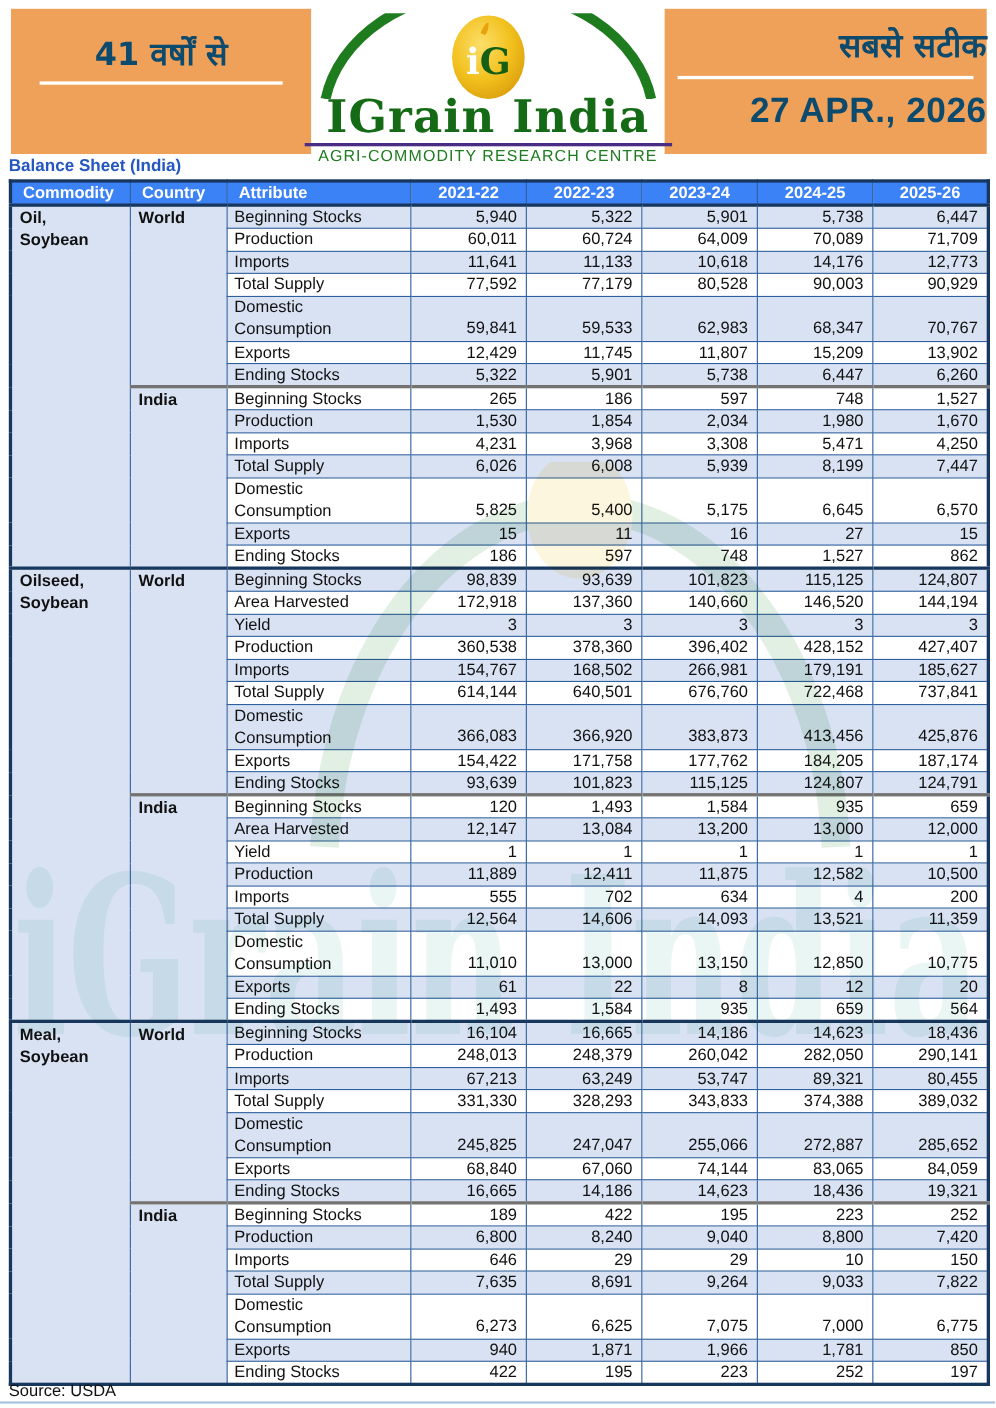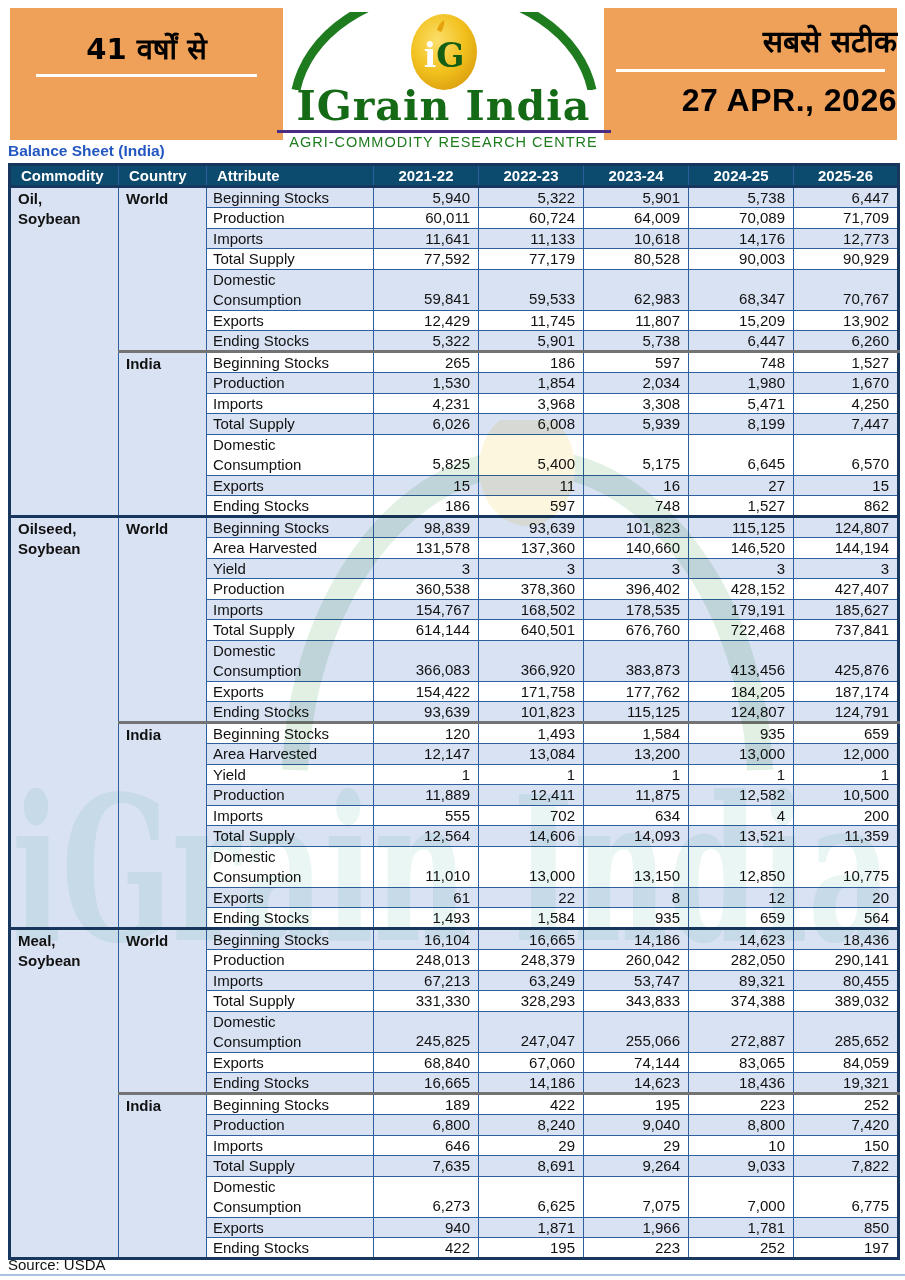--- a/index.html
+++ b/index.html
@@ -4,21 +4,21 @@
 <style>
   * { margin:0; padding:0; box-sizing:border-box; }
   html,body { background:#ffffff; }
   .page {
     position:relative; width:905px; height:1280px; background:#ffffff;
     font-family:"Liberation Sans", sans-serif; overflow:hidden;
   }
 
   
   .header { position:absolute; top:8px; left:10px; width:887px; height:132px; display:flex; }
-  .obox { background:#F0A159; text-align:center; color:#000000; }
+  .obox { background:#F0A159; text-align:center; color:#0c4a6e; }
   .obox.left  { width:273px; }
   .obox.right { width:293px;text-align:right; }
   .hindi { font-family:"DejaVu Sans", sans-serif; font-weight:bold; }
   .obox.left .l1 { font-size:29px; padding-top:20px; }
   .obox.left .rule { height:3px; background:#ffffff; margin:7px 26px 8px 26px; }
   .obox.left .l2 { font-size:29px; }
   .obox.right .l1 { font-size:30px; padding-top:12px; }
   .obox.right .rule { height:3px; background:#ffffff; margin:8px 12px 10px 12px; }
   .obox.right .date { font-size:32px; font-weight:bold; letter-spacing:.5px; }
 
@@ -43,21 +43,21 @@
 
   
   table.bs {
     position:absolute; top:163px; left:8px; width:889px;
     border-collapse:collapse; table-layout:fixed;
     border:3px solid #17375E;
     font-size:15px; color:#111111;
   }
   table.bs th, table.bs td { border:1.5px solid #2E5F9E; }
   thead th {
-    background:#0c4a6e; color:#ffffff; font-weight:bold; height:22px;
+    background:#3b82f6; color:#ffffff; font-weight:bold; height:22px;
     border-left:none; border-right:none; border-top:none;
     border-bottom:3px solid #17375E;
   }
   thead th.label { text-align:left; padding-left:10px; }
   thead th.year  { text-align:center; }
 
   tbody tr { height:20.5px; }
   tbody tr.tall { height:41px; }
   tbody td { line-height:19px; overflow:hidden; }
 
@@ -283,21 +283,21 @@
           <td rowspan="9" class="country">World</td>
           <td class="attr"><span>Beginning Stocks</span></td>
           <td class="num">98,839</td>
           <td class="num">93,639</td>
           <td class="num">101,823</td>
           <td class="num">115,125</td>
           <td class="num">124,807</td>
         </tr>
         <tr class="rowB">
           <td class="attr"><span>Area Harvested</span></td>
-          <td class="num">131,578</td>
+          <td class="num">172,918</td>
           <td class="num">137,360</td>
           <td class="num">140,660</td>
           <td class="num">146,520</td>
           <td class="num">144,194</td>
         </tr>
         <tr class="rowA">
           <td class="attr"><span>Yield</span></td>
           <td class="num">3</td>
           <td class="num">3</td>
           <td class="num">3</td>
@@ -309,21 +309,21 @@
           <td class="num">360,538</td>
           <td class="num">378,360</td>
           <td class="num">396,402</td>
           <td class="num">428,152</td>
           <td class="num">427,407</td>
         </tr>
         <tr class="rowA">
           <td class="attr"><span>Imports</span></td>
           <td class="num">154,767</td>
           <td class="num">168,502</td>
-          <td class="num">178,535</td>
+          <td class="num">266,981</td>
           <td class="num">179,191</td>
           <td class="num">185,627</td>
         </tr>
         <tr class="rowB">
           <td class="attr"><span>Total Supply</span></td>
           <td class="num">614,144</td>
           <td class="num">640,501</td>
           <td class="num">676,760</td>
           <td class="num">722,468</td>
           <td class="num">737,841</td>

